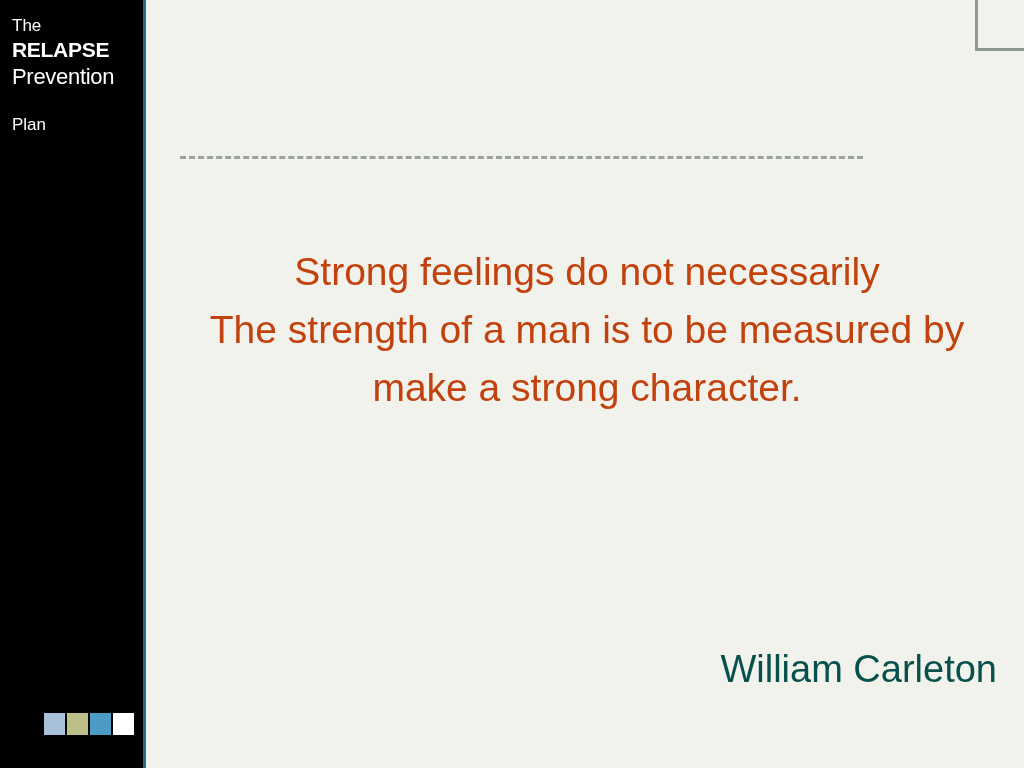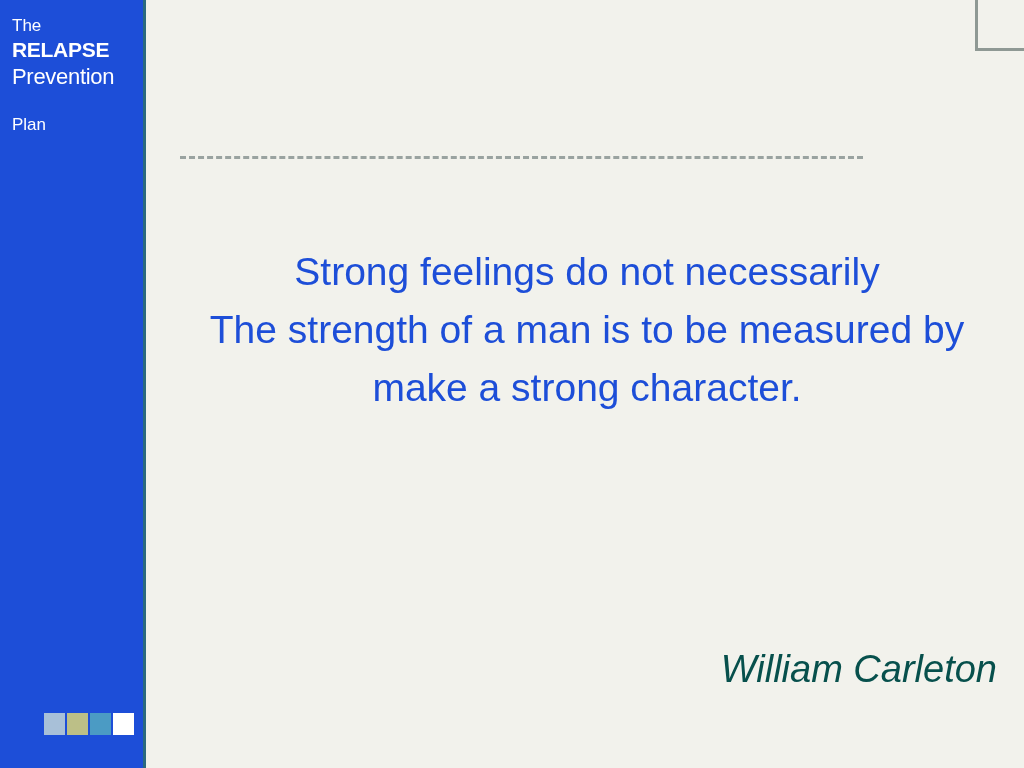--- a/index.html
+++ b/index.html
@@ -22,21 +22,21 @@
     overflow: hidden;
   }
 
   
   #sidebar {
     position: absolute;
     left: 0;
     top: 0;
     width: 146px;
     height: 768px;
-    background: #1d4ed8;
+    background: #000000;
   }
   #sidebar-edge {
     position: absolute;
     left: 143px;
     top: 0;
     width: 3px;
     height: 768px;
     background: #2b6a80;
   }
   #logo {
@@ -115,21 +115,21 @@
   
   #quote-block {
     position: absolute;
     left: 150px;
     top: 243px;
     width: 874px;
     text-align: center;
   }
   .quote-line {
     display: block;
-    color: #1d4ed8;
+    color: #c2410c;
     font-size: 39px;
     font-weight: 400;
     line-height: 58px;
     white-space: nowrap;
   }
 
   
   #attribution {
     position: absolute;
     left: 150px;
@@ -138,21 +138,20 @@
     text-align: right;
     padding-right: 27px;
     box-sizing: border-box;
   }
   #attribution-name {
     color: #07504c;
     font-size: 38px;
     font-weight: 400;
     line-height: 46px;
     white-space: nowrap;
-    font-style: italic;
   }
 </style>
 </head>
 <body>
 
 <div id="slide">
 
   <div id="sidebar">
     <div id="logo">
       <span class="logo-line logo-the">The</span>

